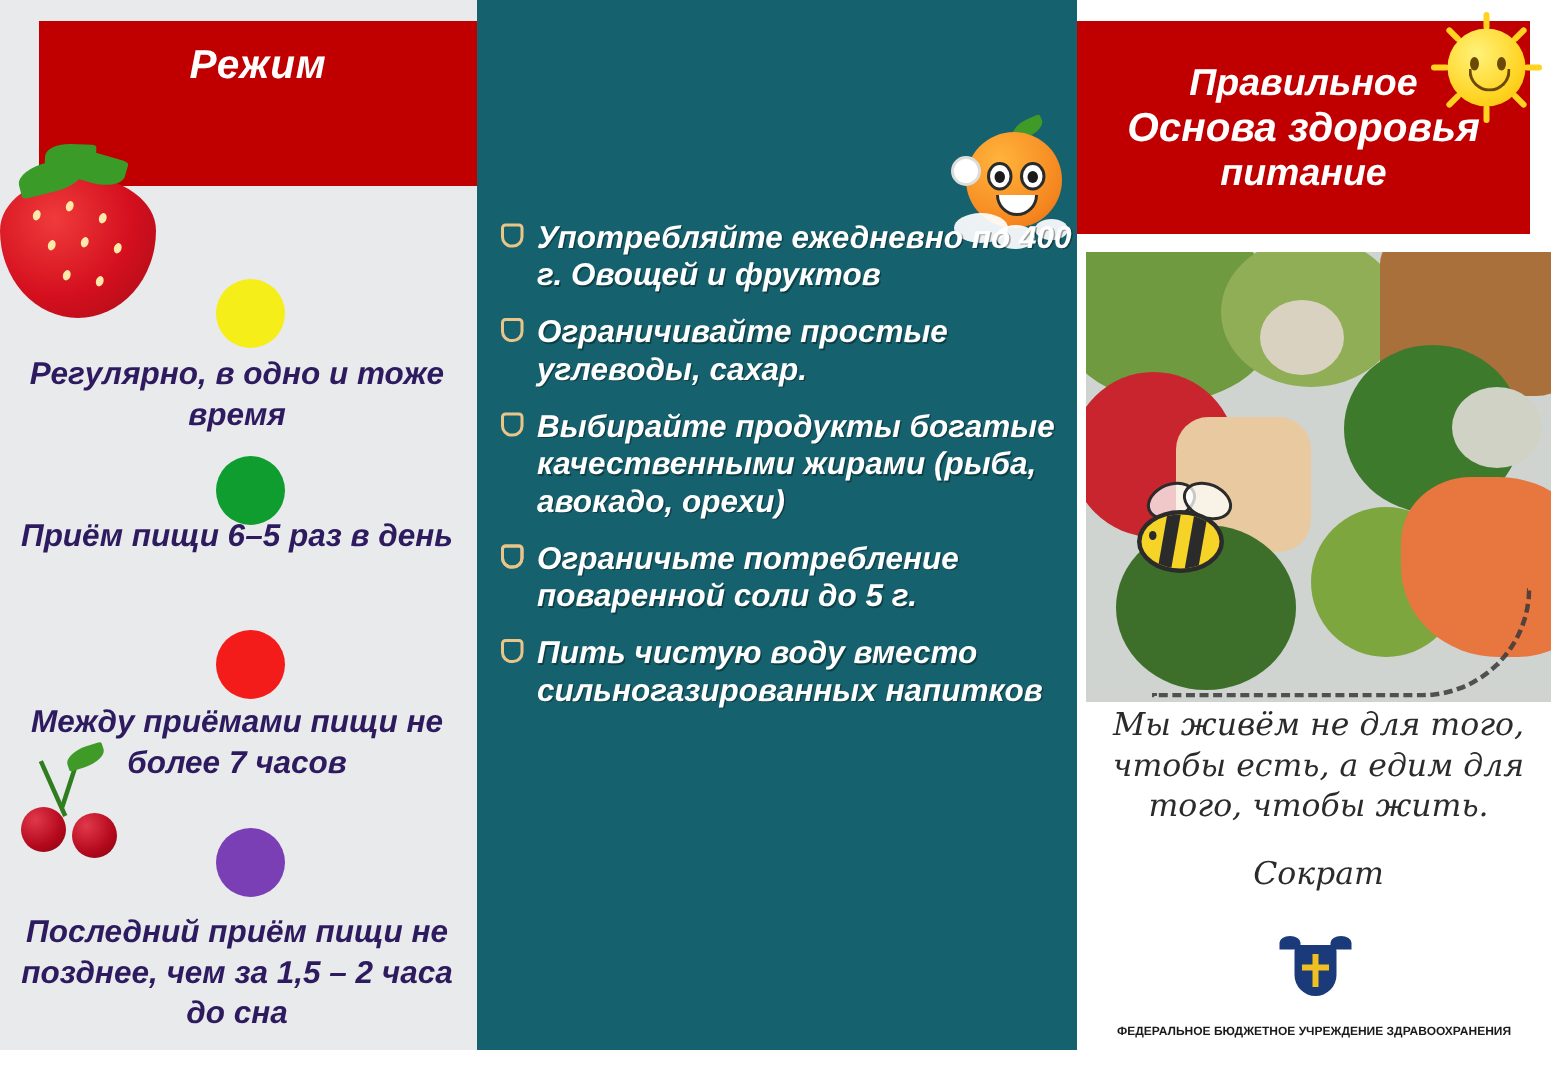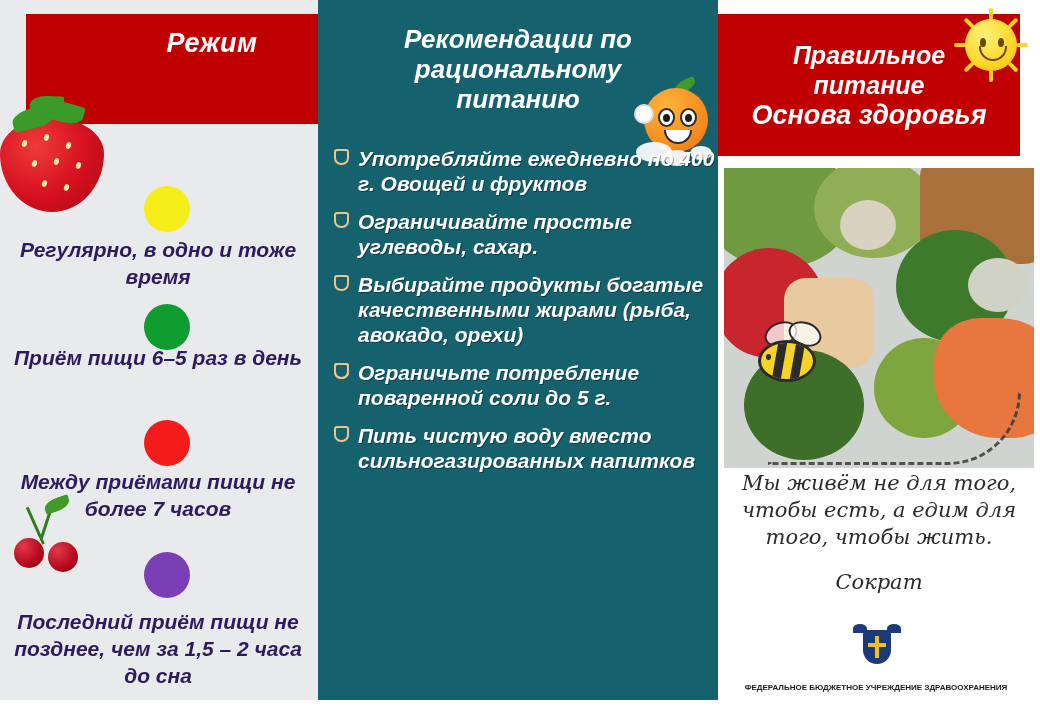--- a/index.html
+++ b/index.html
@@ -38,21 +38,20 @@
     left: 26px;
     top: 26px;
     width: 292px;
     text-align: center;
     color: #ffffff;
     font-size: 27px;
     font-weight: bold;
     font-style: italic;
     line-height: 34px;
     letter-spacing: 0.5px;
-    margin-left: 40px;
   }
   .dot {
     position: absolute;
     width: 46px;
     height: 46px;
     border-radius: 50%;
   }
   .left-item-text {
     position: absolute;
     width: 300px;
@@ -564,25 +563,20 @@
   <div class="cherries">
     <div class="cherry-stem" style="left:36px; top:6px; height:34px; transform:rotate(18deg);"></div>
     <div class="cherry-stem" style="left:38px; top:6px; height:40px; transform:rotate(-24deg);"></div>
     <div class="cherry-leaf" style="left:40px; top:0px;"></div>
     <div class="cherry-ball" style="left:10px; top:40px;"></div>
     <div class="cherry-ball" style="left:44px; top:44px;"></div>
   </div>
 
   <div class="center-col"></div>
 
-  <div class="center-header-text">
-    <div>Рекомендации по</div>
-    <div>рациональному</div>
-    <div>питанию</div>
-  </div>
 
 
   <div class="orange">
     <div class="orange-leaf"></div>
     <div class="orange-body"></div>
     <div class="orange-eye" style="left:18px;"></div>
     <div class="orange-eye" style="left:40px;"></div>
     <div class="orange-pupil" style="left:23px;"></div>
     <div class="orange-pupil" style="left:45px;"></div>
     <div class="orange-mouth"></div>
@@ -615,22 +609,22 @@
     <div class="rec-item">
       <span class="rec-bullet"></span>
       <span>Пить чистую воду вместо сильногазированных напитков</span>
     </div>
   </div>
 
   <div class="right-col"></div>
   <div class="right-header"></div>
   <div class="right-header-text">
     <div>Правильное</div>
+    <div style="font-size:27px;">Основа здоровья</div>
     <div>питание</div>
-    <div style="font-size:27px;">Основа здоровья</div>
   </div>
 
   <div class="sun">
     <div class="sun-ray" style="transform:rotate(0deg);"></div>
     <div class="sun-ray" style="transform:rotate(45deg);"></div>
     <div class="sun-ray" style="transform:rotate(90deg);"></div>
     <div class="sun-ray" style="transform:rotate(135deg);"></div>
     <div class="sun-ray" style="transform:rotate(180deg);"></div>
     <div class="sun-ray" style="transform:rotate(225deg);"></div>
     <div class="sun-ray" style="transform:rotate(270deg);"></div>

